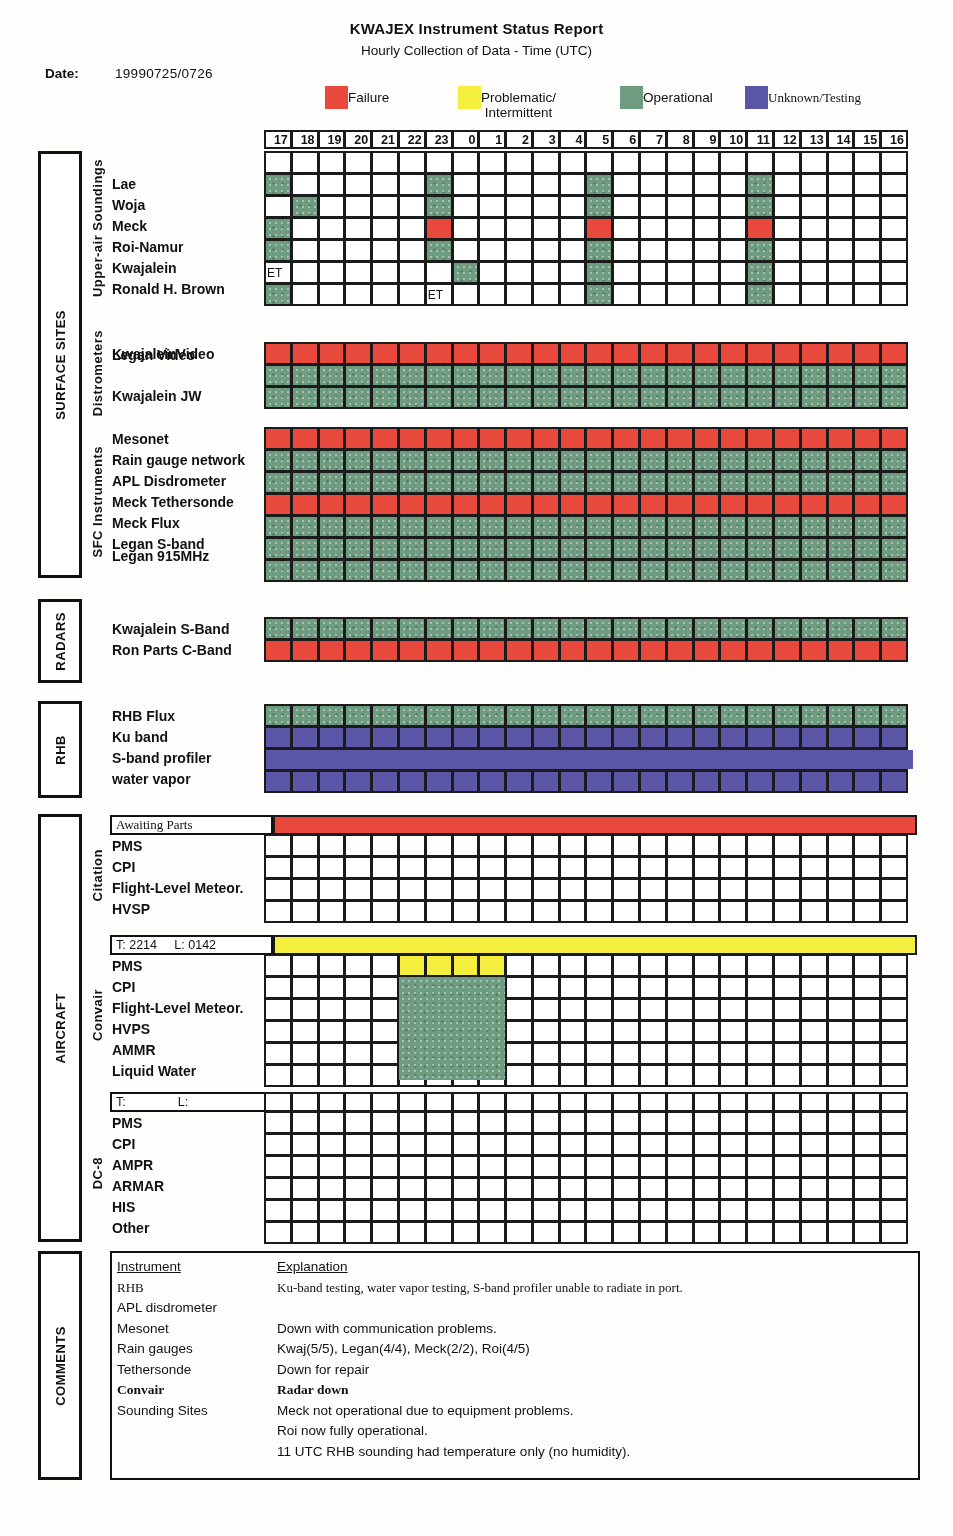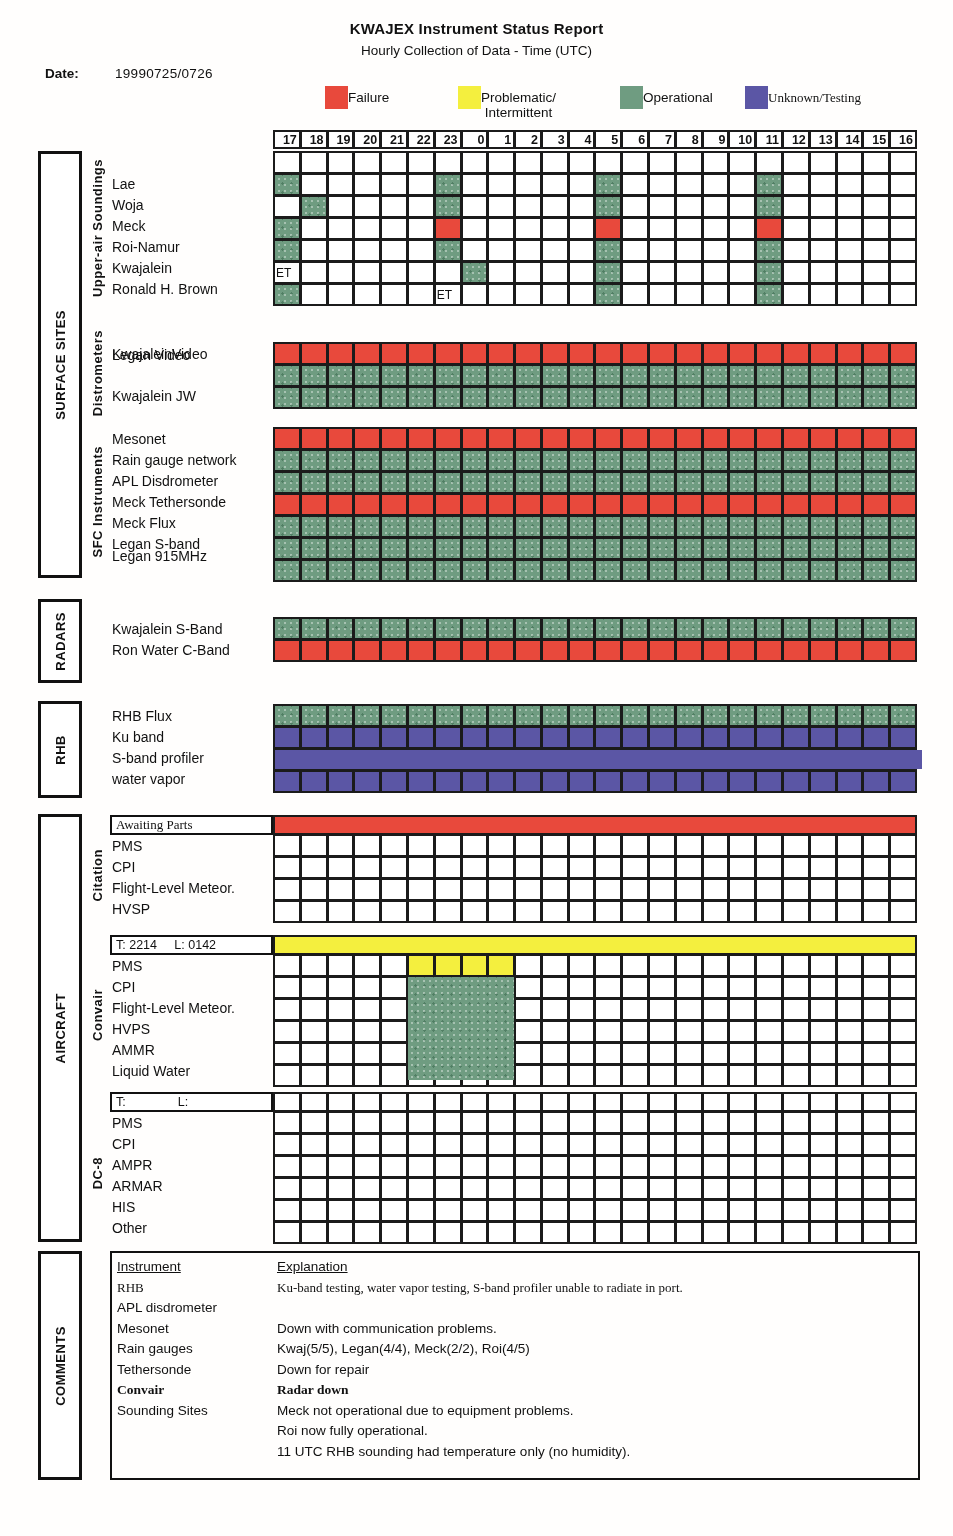--- a/index.html
+++ b/index.html
@@ -16,21 +16,21 @@
 
   
   .legend-item{position:absolute;top:86px;display:flex;align-items:flex-start;}
   .legend-swatch{width:23px;height:23px;flex:none;}
   .legend-label{font-size:13.5px;padding-top:4px;}
   .legend-label .l2{text-align:center;}
   #leg-0{left:325px;} #leg-1{left:458px;} #leg-2{left:620px;} #leg-3{left:745px;}
   #leg-3 .legend-label{font-family:"Liberation Serif",serif;font-size:13px;}
 
   
-  .cellgrid{position:absolute;left:273px;width:644px;display:grid;
+  .cellgrid{position:absolute;left:264px;width:644px;display:grid;
             grid-template-columns:repeat(24,1fr);gap:3px;background:#1b1b1b;
             border:2px solid #1b1b1b;box-sizing:border-box;grid-auto-rows:19px;}
   .cellgrid.hours{grid-auto-rows:15px;}
   .cellgrid.titlegrid{grid-auto-rows:16px;}
   .cell{background:#fff;}
   .cW{background:#fff;}
   .cF{background:#e8493c;}
   .cP{background:#f4ef3e;}
   .cU{background:#5b56a5;}
   .cO{background-color:#6f9c81;
@@ -38,21 +38,21 @@
                        radial-gradient(rgba(15,60,35,.30) 1px,transparent 1.3px);
       background-size:6px 6px,9px 9px;background-position:1px 1px,3px 4px;}
   .cE{background:#fff;font-size:12px;display:flex;align-items:center;padding-left:1px;color:#111;}
   .solidU{grid-column:1/-1;position:relative;width:calc(100% + 7px);background:#5b56a5;}
   .hourcell{background:#fff;font-size:12.5px;font-weight:bold;display:flex;
             align-items:center;justify-content:flex-end;padding-right:2px;}
   .overlay{position:absolute;left:133px;width:106px;}
 
   
   .rlabel{position:absolute;left:112px;height:20px;line-height:20px;
-          font-size:14px;white-space:nowrap;}
+          font-size:14px;white-space:nowrap;font-weight:bold;}
 
   
   .tlabel{position:absolute;left:110px;width:163px;height:20px;box-sizing:border-box;
           border:2px solid #111;background:#fff;font-size:12.5px;display:flex;
           align-items:center;padding-left:4px;white-space:pre;}
   .tlabel.boldserif{font-family:"Liberation Serif",serif;font-weight:normal;font-size:13px;}
   .tbar{position:absolute;left:273px;width:644px;height:20px;box-sizing:border-box;
         border:2px solid #1b1b1b;}
 
   
@@ -655,21 +655,21 @@
       <div class="cell cO"></div>
       <div class="cell cO"></div>
       <div class="cell cO"></div>
       <div class="cell cO"></div>
       <div class="cell cO"></div>
       <div class="cell cO"></div>
       <div class="cell cO"></div>
       <div class="cell cO"></div>
     </div>
     <div class="rlabel" style="top: 619px;">Kwajalein S-Band</div>
-    <div class="rlabel" style="top: 640px;">Ron Water C-Band</div>
+    <div class="rlabel" style="top: 640px;">Ron Parts C-Band</div>
     <div class="cellgrid" style="top: 617px;">
       <div class="cell cO"></div>
       <div class="cell cO"></div>
       <div class="cell cO"></div>
       <div class="cell cO"></div>
       <div class="cell cO"></div>
       <div class="cell cO"></div>
       <div class="cell cO"></div>
       <div class="cell cO"></div>
       <div class="cell cO"></div>

